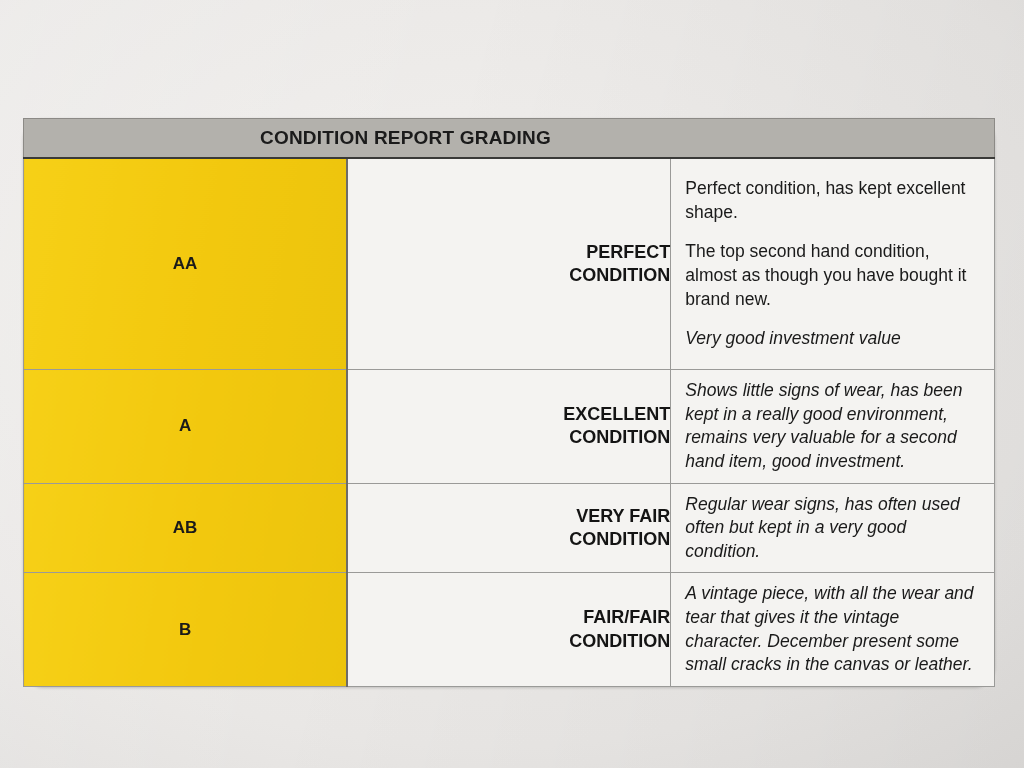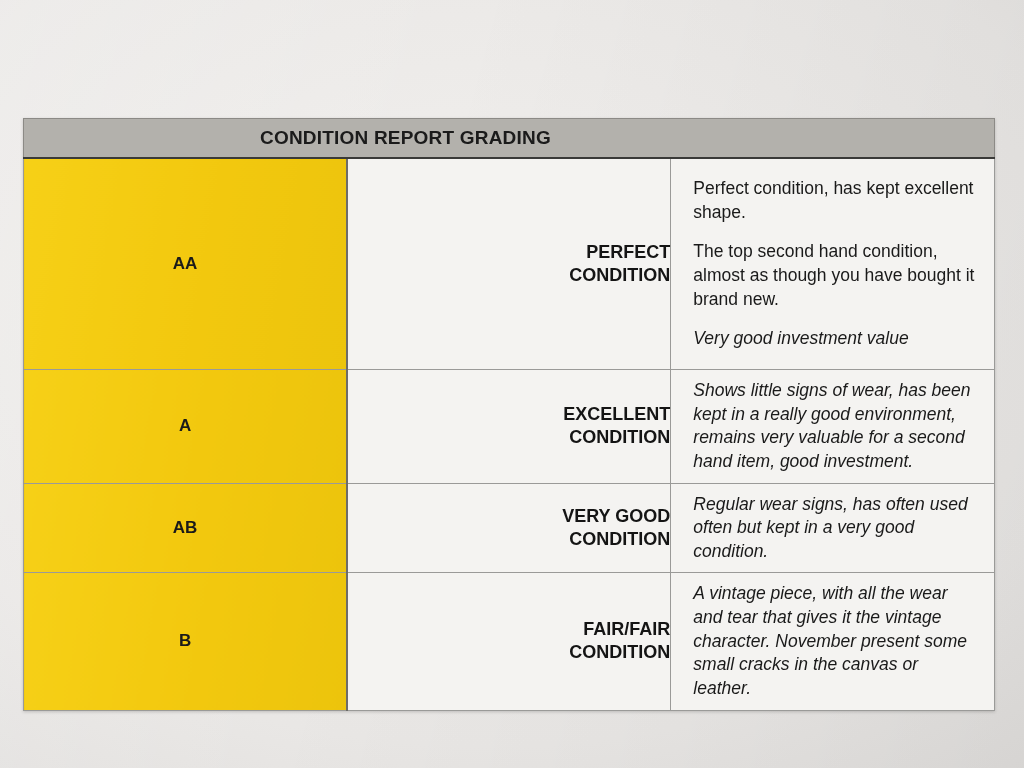--- a/index.html
+++ b/index.html
@@ -35,20 +35,21 @@
     top: 118px;
     width: 972px;
   }
 
   table.grading {
     width: 100%;
     border-collapse: collapse;
     table-layout: fixed;
     background: #3b82f6;
     box-shadow: 0 1px 3px rgba(0,0,0,0.18);
+    border-radius: 21px;
   }
 
   table.grading td {
     border: 1px solid #9a9a98;
     vertical-align: middle;
     padding: 0;
   }
 
   .title-cell {
     background: #b3b1ac;
@@ -87,21 +88,21 @@
 
   .desc-cell {
     padding: 9px 16px 9px 10px !important;
     font-size: 17.5px;
     line-height: 1.35;
     color: #1a1a1a;
     background: #f4f3f1;
   }
 
   .desc-cell p {
-    margin: 0 0 16px 12px;
+    margin: 0 0 16px 4px;
   }
   .desc-cell p:last-child {
     margin-bottom: 0;
     font-style: italic;
   }
 
   .row-aa .desc-cell { padding-top: 14px !important; padding-bottom: 14px !important; }
   .row-aa .grade-cell, .row-aa .label-cell { height: 210px; }
   .row-a .grade-cell, .row-a .label-cell { height: 90px; }
   .row-ab .grade-cell, .row-ab .label-cell { height: 72px; }
@@ -139,33 +140,33 @@
           <div>CONDITION</div>
         </td>
         <td class="desc-cell">
           <p>Shows little signs of wear, has been kept in a really good environment, remains very valuable for a second hand item, good investment.</p>
         </td>
       </tr>
 
       <tr class="row-ab">
         <td class="grade-cell">AB</td>
         <td class="label-cell">
-          <div>VERY GOOD</div>
+          <div>VERY FAIR</div>
           <div>CONDITION</div>
         </td>
         <td class="desc-cell">
           <p>Regular wear signs, has often used often but kept in a very good condition.</p>
         </td>
       </tr>
 
       <tr class="row-b">
         <td class="grade-cell">B</td>
         <td class="label-cell">
           <div>FAIR/FAIR</div>
           <div>CONDITION</div>
         </td>
         <td class="desc-cell">
-          <p>A vintage piece, with all the wear and tear that gives it the vintage character. November present some small cracks in the canvas or leather.</p>
+          <p>A vintage piece, with all the wear and tear that gives it the vintage character. December present some small cracks in the canvas or leather.</p>
         </td>
       </tr>
     </tbody>
   </table>
 </div>
 
 </body></html>

